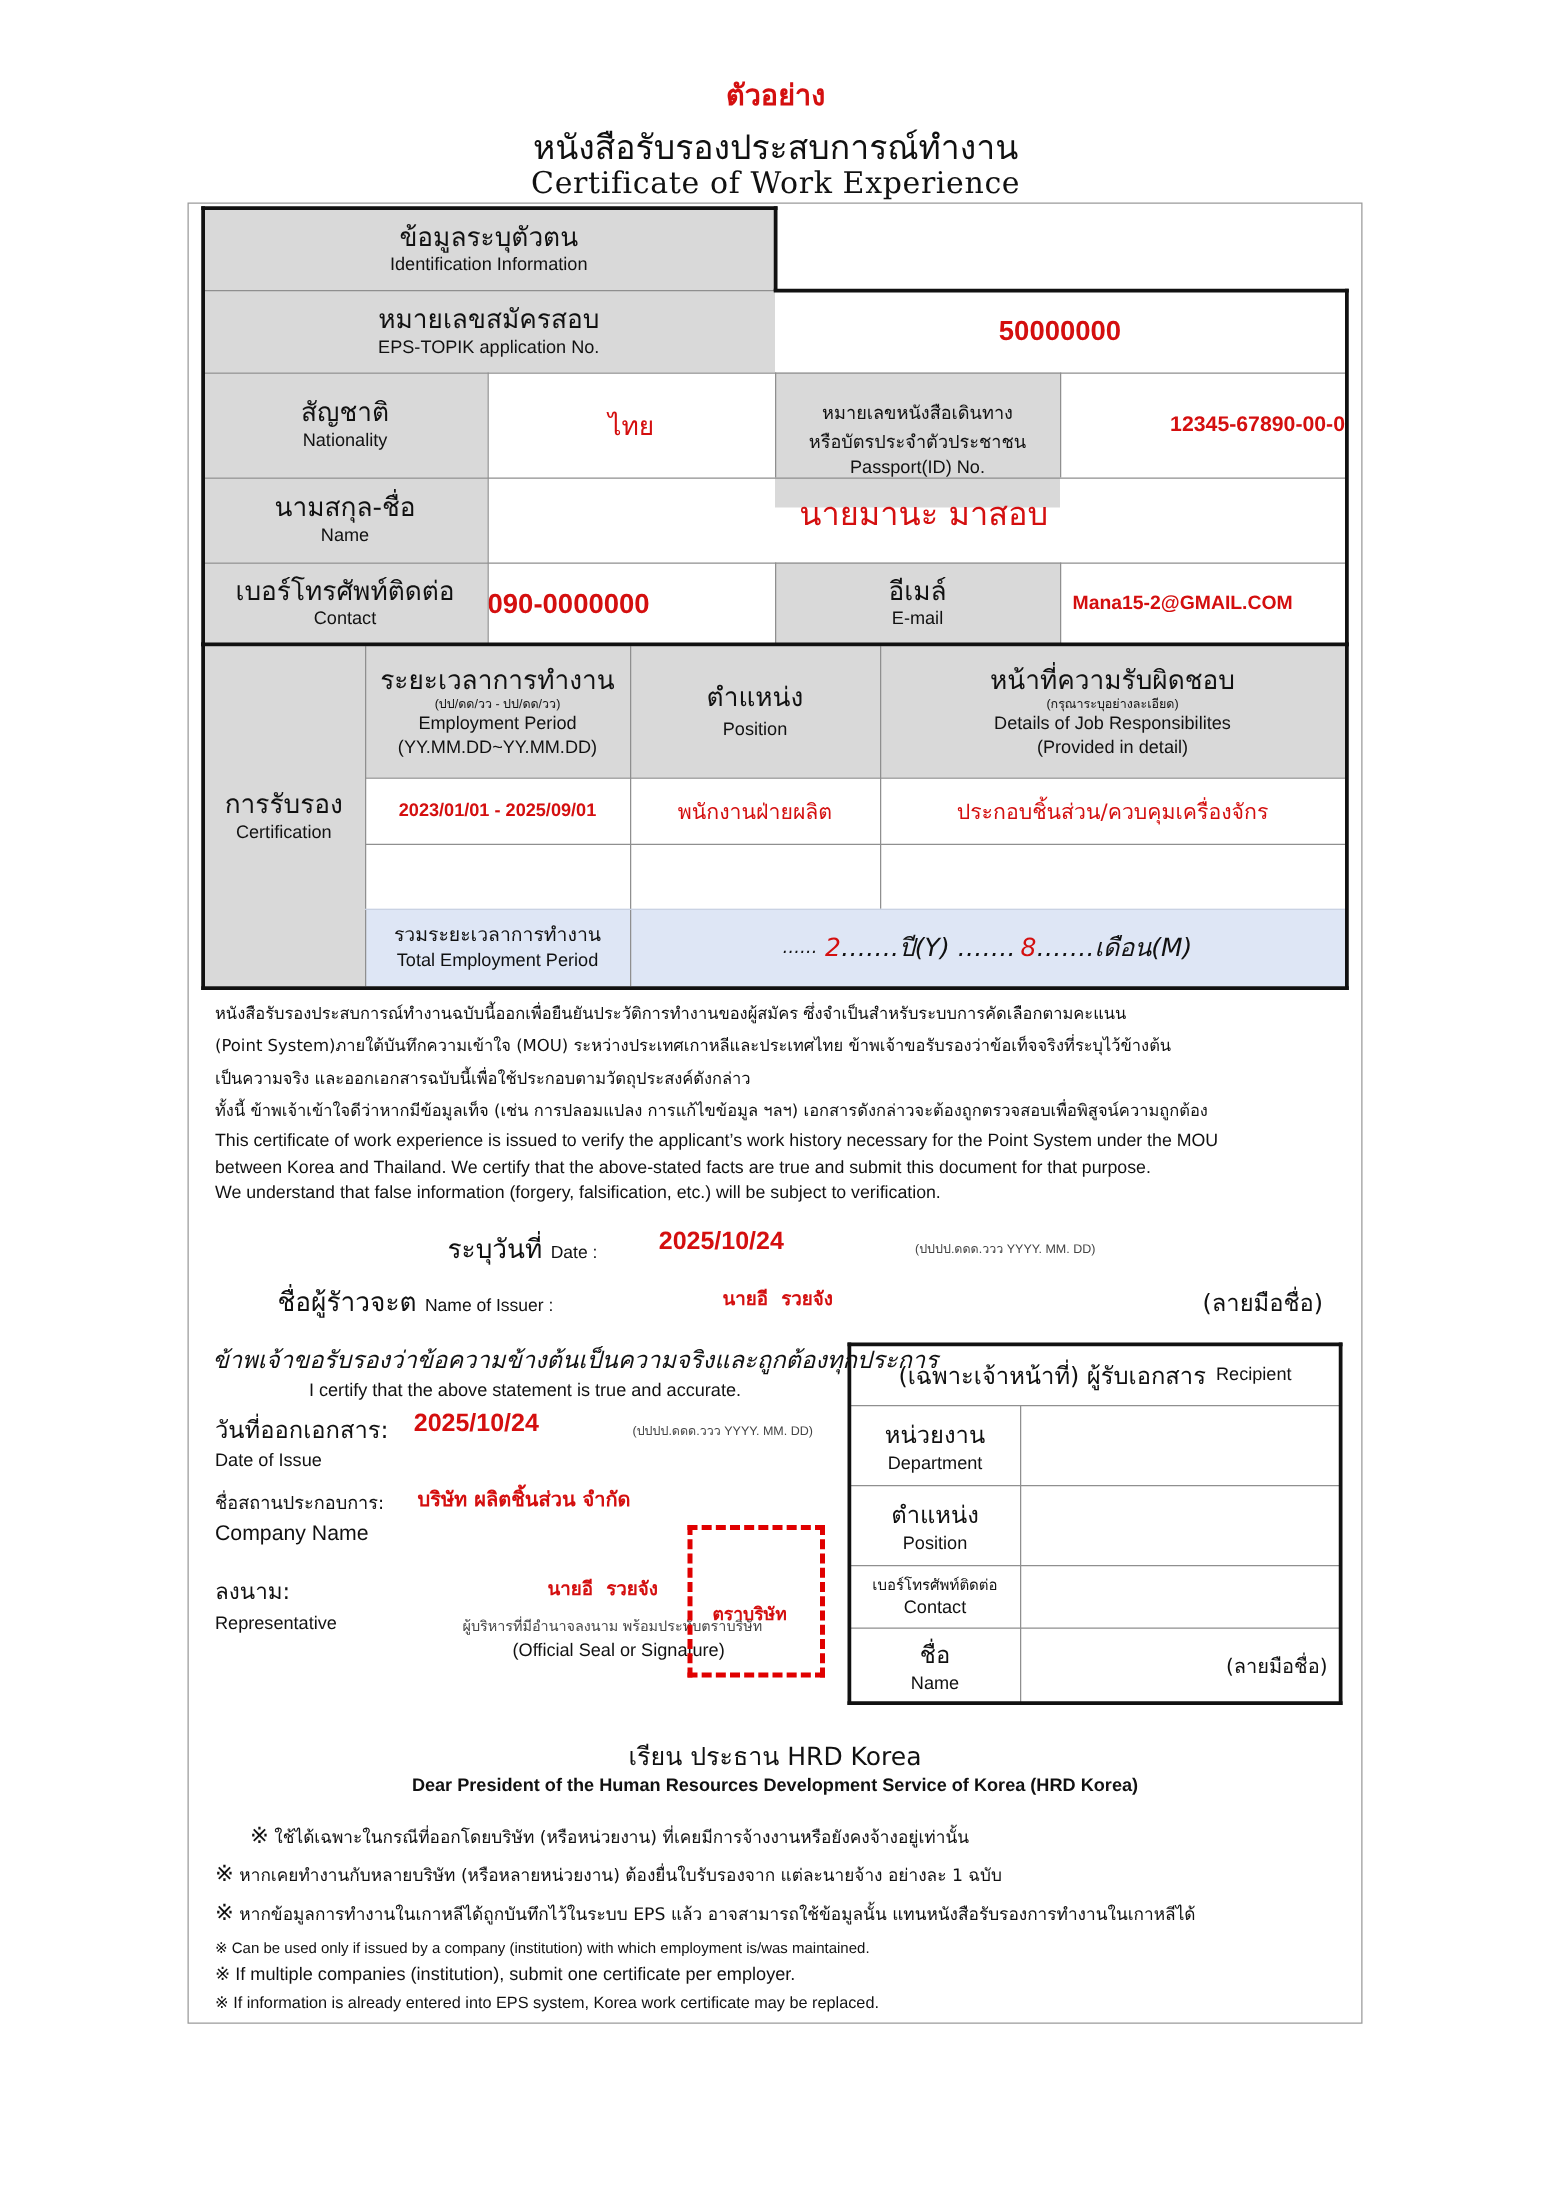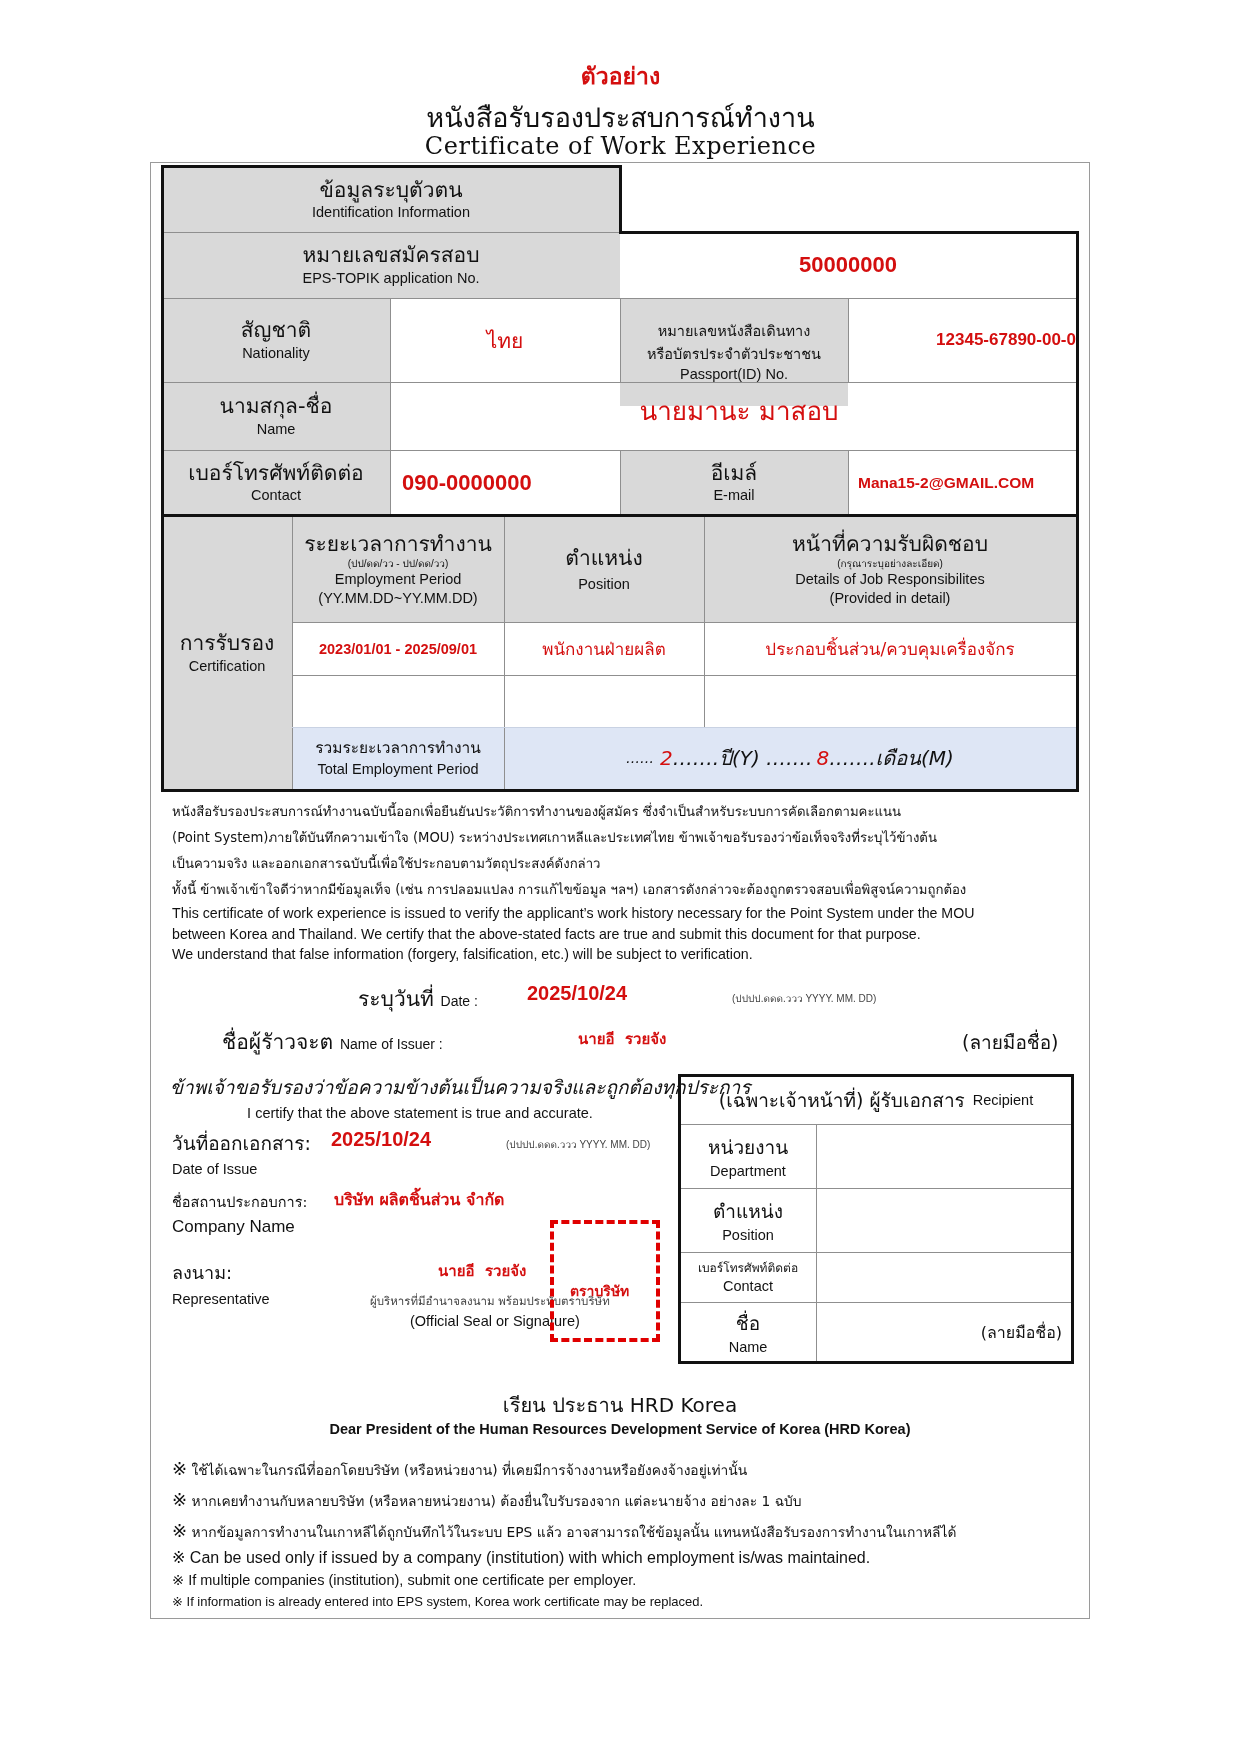--- a/index.html
+++ b/index.html
@@ -72,21 +72,21 @@
     <div class="en">Name</div>
   </div>
   <div class="cell" style="left:390px;top:382px;width:686px;height:68px;align-items:center;padding-left:12px;justify-content:flex-start;padding-top:8px;">
     <div class="val" style="font-size:26px;font-family:'DejaVu Sans',sans-serif;font-weight:normal;">นายมานะ มาสอบ</div>
   </div>
 
   <div class="cell gray" style="left:162px;top:450px;width:228px;height:65px;">
     <div class="th">เบอร์โทรศัพท์ติดต่อ</div>
     <div class="en">Contact</div>
   </div>
-  <div class="cell" style="left:390px;top:450px;width:230px;height:65px;align-items:flex-start;padding-left:12px;">
+  <div class="cell" style="left:390px;top:450px;width:230px;height:65px;align-items:flex-start;">
     <div class="val" style="font-size:22px;">090-0000000</div>
   </div>
   <div class="cell gray" style="left:620px;top:450px;width:228px;height:65px;">
     <div class="th">อีเมล์</div>
     <div class="en">E-mail</div>
   </div>
   <div class="cell" style="left:848px;top:450px;width:228px;height:65px;align-items:flex-start;padding-left:10px;">
     <div class="val" style="font-size:15.5px;">Mana15-2@GMAIL.COM</div>
   </div>
 
@@ -273,19 +273,19 @@
   <div class="hline bk" style="left:678px;top:1074px;width:396px;height:3px;"></div>
   <div class="hline bk" style="left:678px;top:1361px;width:396px;height:3px;"></div>
   <div class="vline bk" style="left:678px;top:1074px;height:290px;width:3px;"></div>
   <div class="vline bk" style="left:1071px;top:1074px;height:290px;width:3px;"></div>
 </div>
 
 <div class="abs center" style="left:150px;width:940px;top:1389px;font-size:20px;font-family:'DejaVu Sans',sans-serif;">เรียน ประธาน HRD Korea</div>
 <div class="abs center" style="left:150px;width:940px;top:1421px;font-size:14.5px;font-weight:bold;">Dear President of the Human Resources Development Service of Korea (HRD Korea)</div>
 
 <div class="abs" style="left:172px;top:1454px;width:900px;">
-  <div class="note" style="font-family:'DejaVu Sans',sans-serif;font-size:13.8px;line-height:29px;white-space:nowrap;"><span style="font-size:18px;">※</span> <span>ใช้ได้เฉพาะในกรณีที่ออกโดยบริษัท (หรือหน่วยงาน) ที่เคยมีการจ้างงานหรือยังคงจ้างอยู่เท่านั้น</span></div>
+  <div class="note" style="font-family:'DejaVu Sans',sans-serif;font-size:13.8px;line-height:29px;white-space:nowrap;margin-left:28px;"><span style="font-size:18px;">※</span> <span>ใช้ได้เฉพาะในกรณีที่ออกโดยบริษัท (หรือหน่วยงาน) ที่เคยมีการจ้างงานหรือยังคงจ้างอยู่เท่านั้น</span></div>
   <div class="note" style="font-family:'DejaVu Sans',sans-serif;font-size:13.8px;line-height:29px;white-space:nowrap;"><span style="font-size:18px;">※</span> <span>หากเคยทำงานกับหลายบริษัท (หรือหลายหน่วยงาน) ต้องยื่นใบรับรองจาก แต่ละนายจ้าง อย่างละ 1 ฉบับ</span></div>
   <div class="note" style="font-family:'DejaVu Sans',sans-serif;font-size:13.8px;line-height:29px;white-space:nowrap;"><span style="font-size:18px;">※</span> <span>หากข้อมูลการทำงานในเกาหลีได้ถูกบันทึกไว้ในระบบ EPS แล้ว อาจสามารถใช้ข้อมูลนั้น แทนหนังสือรับรองการทำงานในเกาหลีได้</span></div>
-  <div class="note" style="font-size:16px;white-space:nowrap;"><span>※</span> <span>Can be used only if issued by a company (institution) with which employment is/was maintained.</span></div>
+  <div class="note" style="font-size:12px;white-space:nowrap;"><span>※</span> <span>Can be used only if issued by a company (institution) with which employment is/was maintained.</span></div>
   <div class="note" style="font-size:14.5px;white-space:nowrap;"><span>※</span> <span>If multiple companies (institution), submit one certificate per employer.</span></div>
   <div class="note" style="font-size:13px;white-space:nowrap;"><span>※</span> <span>If information is already entered into EPS system, Korea work certificate may be replaced.</span></div>
 </div>
 
 </body></html>

